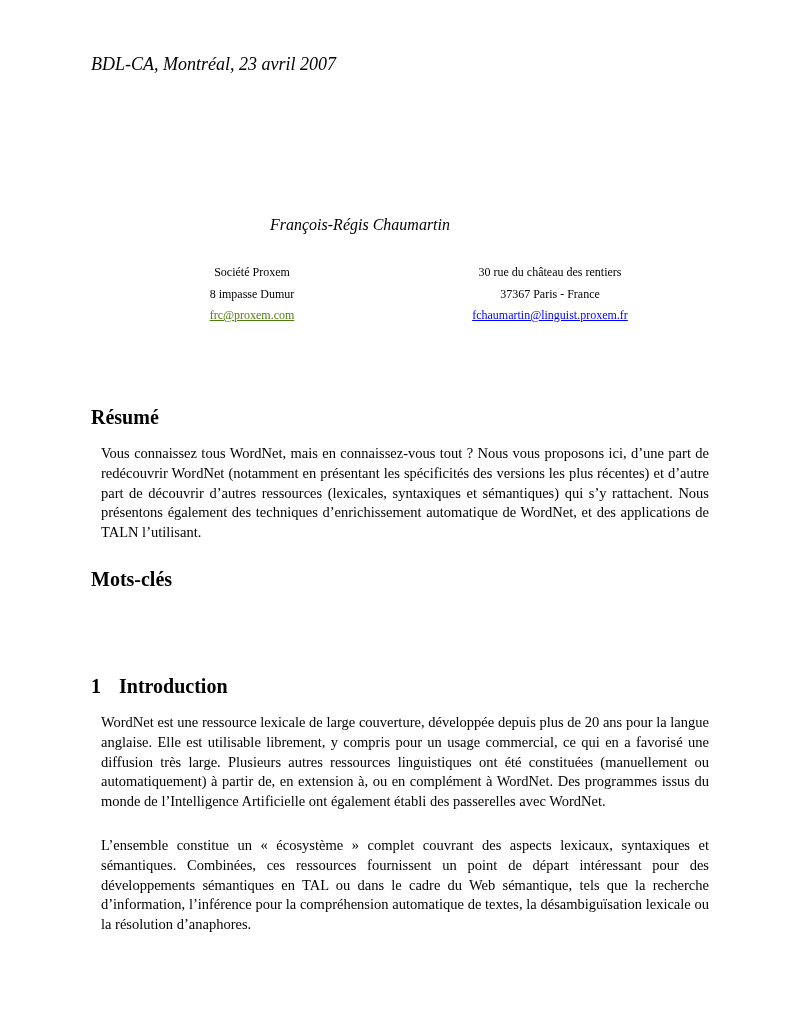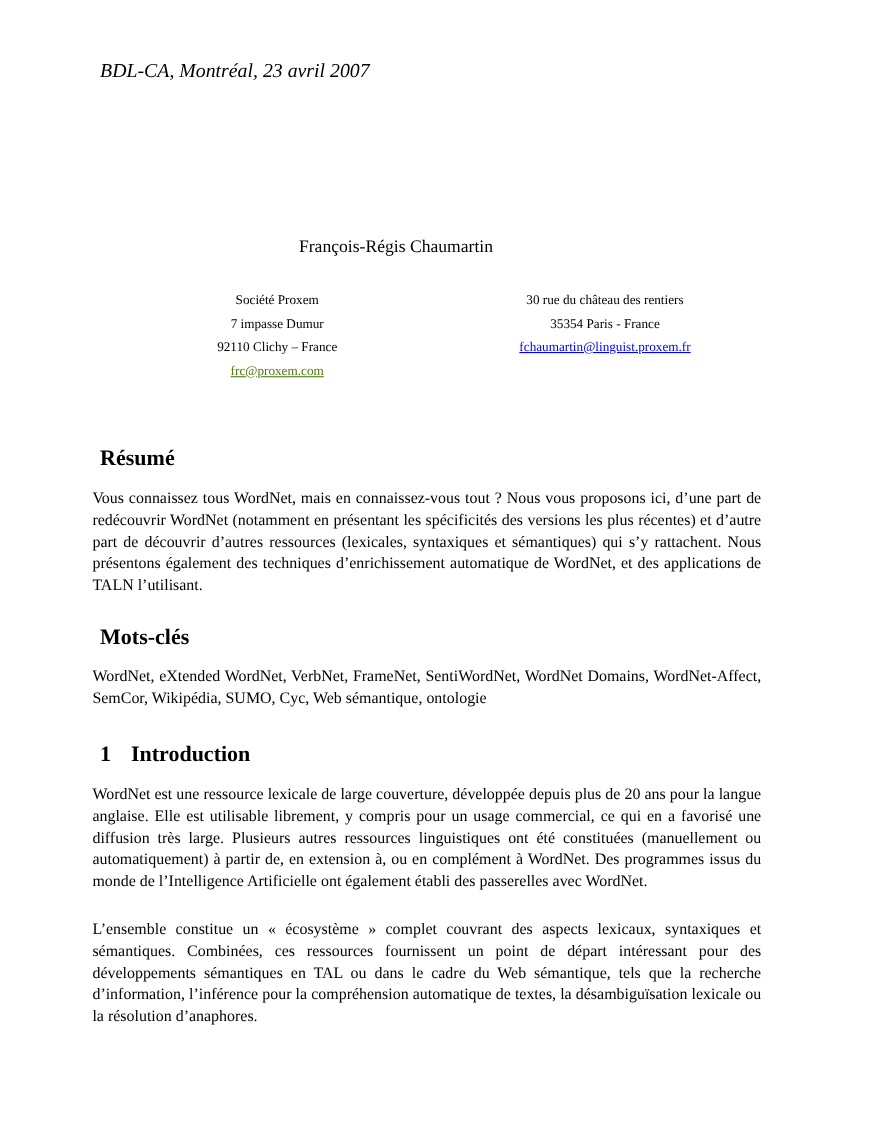--- a/index.html
+++ b/index.html
@@ -11,67 +11,65 @@
     .header {
       position: absolute; left: 91px; top: 54px;
       font-style: italic; font-size: 18px;
     }
     .title {
       position: absolute; left: 0; width: 791px; top: 140px;
       text-align: center; font-weight: bold; font-size: 18.5px; line-height: 25px;
     }
     .author {
       position: absolute; left: 0; width: 720px; top: 216px;
-      text-align: center; font-size: 16px;
+      text-align: center; font-size: 16px; font-style: italic;
     }
     .affil {
       position: absolute; top: 262px; text-align: center;
       font-size: 12px; line-height: 21.5px;
     }
     .affil.left { left: 142px; width: 220px; }
     .affil.right { left: 410px; width: 280px; }
     .affil a { color: #0000ff; text-decoration: underline; }
     .section-heading {
       position: absolute; left: 91px; font-weight: bold; font-size: 20px;
     }
     .section-heading .num { display: inline-block; width: 28px; }
     .para {
-      position: absolute; left: 84px; width: 608px;
+      position: absolute; left: 101px; width: 608px;
       font-size: 14.5px; line-height: 19.8px; text-align: justify;
       margin: 0;
     }
   </style>
 </head>
 <body>
 
 <div class="page">
 
   <div class="header">BDL-CA, Montréal, 23 avril 2007</div>
 
 
   <div class="author">François-Régis Chaumartin</div>
 
   <div class="affil left">
     <div>Société Proxem</div>
-    <div>7 impasse Dumur</div>
-    <div>92110 Clichy – France</div>
+    <div>8 impasse Dumur</div>
     <div><a style="color: #4d7c0f;">frc@proxem.com</a></div>
   </div>
 
   <div class="affil right">
     <div>30 rue du château des rentiers</div>
-    <div>35354 Paris - France</div>
+    <div>37367 Paris - France</div>
     <div><a style="color: rgb(0, 0, 255);">fchaumartin@linguist.proxem.fr</a></div>
   </div>
 
   <div class="section-heading" style="top:406px;">Résumé</div>
   <p class="para" style="top:444px;">Vous connaissez tous WordNet, mais en connaissez-vous tout ? Nous vous proposons ici, d’une part de redécouvrir WordNet (notamment en présentant les spécificités des versions les plus récentes) et d’autre part de découvrir d’autres ressources (lexicales, syntaxiques et sémantiques) qui s’y rattachent. Nous présentons également des techniques d’enrichissement automatique de WordNet, et des applications de TALN l’utilisant.</p>
 
   <div class="section-heading" style="top:568px;">Mots-clés</div>
-  <p class="para" style="top:606px;">WordNet, eXtended WordNet, VerbNet, FrameNet, SentiWordNet, WordNet Domains, WordNet-Affect, SemCor, Wikipédia, SUMO, Cyc, Web sémantique, ontologie</p>
 
   <div class="section-heading" style="top:675px;">
     <span class="num">1</span><span>Introduction</span>
   </div>
   <p class="para" style="top:713px;">WordNet est une ressource lexicale de large couverture, développée depuis plus de 20 ans pour la langue anglaise. Elle est utilisable librement, y compris pour un usage commercial, ce qui en a favorisé une diffusion très large. Plusieurs autres ressources linguistiques ont été constituées (manuellement ou automatiquement) à partir de, en extension à, ou en complément à WordNet. Des programmes issus du monde de l’Intelligence Artificielle ont également établi des passerelles avec WordNet.</p>
   <p class="para" style="top:836px;">L’ensemble constitue un « écosystème » complet couvrant des aspects lexicaux, syntaxiques et sémantiques. Combinées, ces ressources fournissent un point de départ intéressant pour des développements sémantiques en TAL ou dans le cadre du Web sémantique, tels que la recherche d’information, l’inférence pour la compréhension automatique de textes, la désambiguïsation lexicale ou la résolution d’anaphores.</p>
 
 </div>
 
 </body></html>

